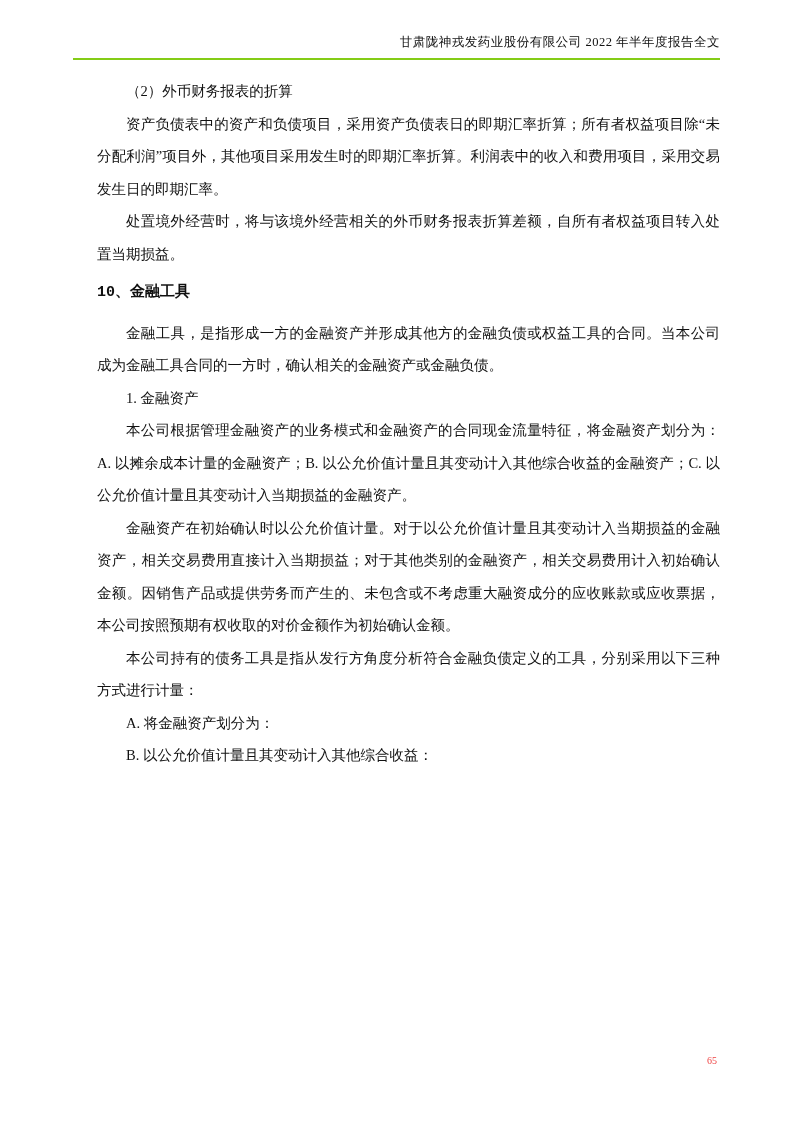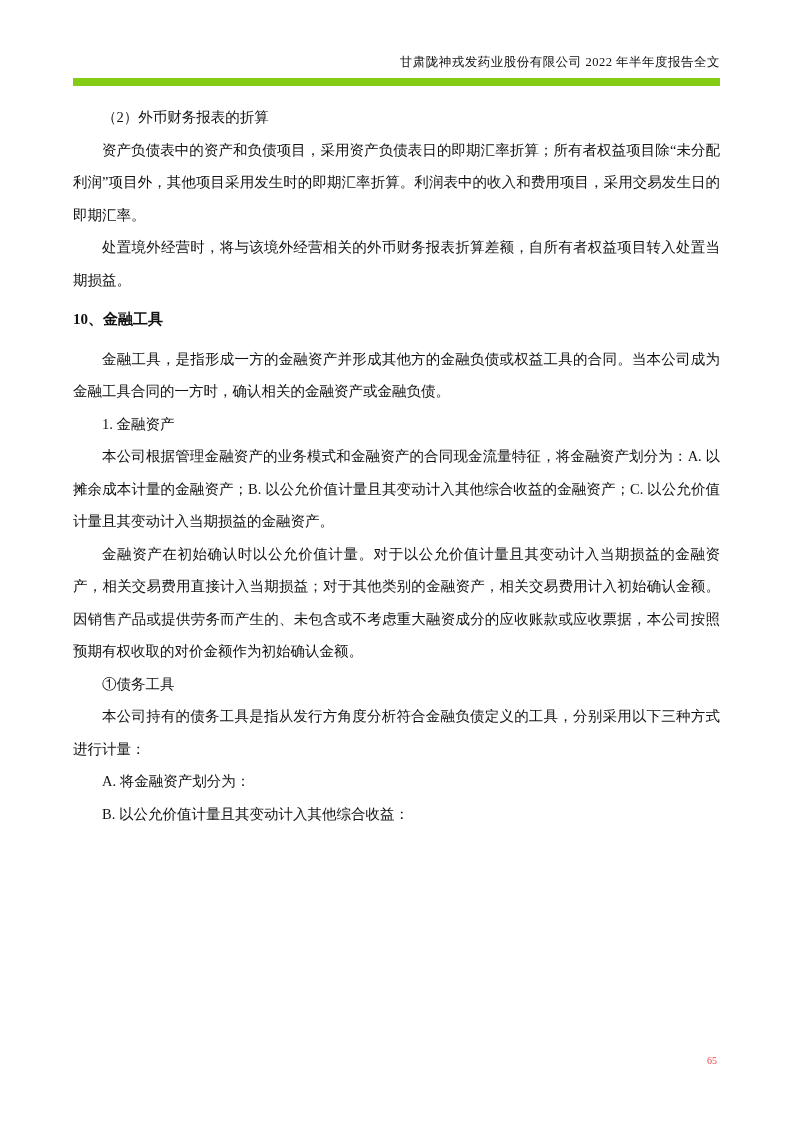--- a/index.html
+++ b/index.html
@@ -13,56 +13,58 @@
     height: 1122px;
     margin: 0 auto;
     background: #ffffff;
     box-sizing: border-box;
     padding: 0 73px;
     font-family: "Liberation Serif", "DejaVu Serif", serif;
     color: #111111;
     overflow: hidden;
   }
   .page-header {
-    padding-top: 54px;
+    padding-top: 34px;
     padding-bottom: 7px;
-    border-bottom: 8px solid #84cc16;
+    border-bottom: 2px solid #84cc16;
     text-align: right;
   }
   .page-header .header-title {
     font-size: 12.5px;
     line-height: 17px;
     letter-spacing: 0.5px;
     color: #111111;
   }
   .doc-body {
     padding-top: 15px;
     font-size: 14.5px;
     line-height: 32.5px;
     text-align: justify;
     text-justify: inter-ideograph;
+    margin-left: 24px;
   }
   .doc-body p {
     margin: 0;
     padding: 0;
   }
   .para {
     text-indent: 2em;
   }
   .subheading {
     text-indent: 2em;
     text-align: left;
   }
   .heading {
     font-weight: bold;
     font-size: 15px;
     text-indent: 0;
     text-align: left;
     margin-top: 7px !important;
     margin-bottom: 7px !important;
+    font-family: Liberation Mono, monospace;
   }
   .page-footer {
     position: absolute;
     right: 76px;
     bottom: 56px;
     font-size: 10px;
     color: #ef4444;
   }
 </style>
 </head>
@@ -76,21 +78,20 @@
 
   <div class="doc-body">
     <p class="subheading">（2）外币财务报表的折算</p>
     <p class="para">资产负债表中的资产和负债项目，采用资产负债表日的即期汇率折算；所有者权益项目除“未分配利润”项目外，其他项目采用发生时的即期汇率折算。利润表中的收入和费用项目，采用交易发生日的即期汇率。</p>
     <p class="para">处置境外经营时，将与该境外经营相关的外币财务报表折算差额，自所有者权益项目转入处置当期损益。</p>
     <p class="heading">10、金融工具</p>
     <p class="para">金融工具，是指形成一方的金融资产并形成其他方的金融负债或权益工具的合同。当本公司成为金融工具合同的一方时，确认相关的金融资产或金融负债。</p>
     <p class="subheading">1. 金融资产</p>
     <p class="para">本公司根据管理金融资产的业务模式和金融资产的合同现金流量特征，将金融资产划分为：A. 以摊余成本计量的金融资产；B. 以公允价值计量且其变动计入其他综合收益的金融资产；C. 以公允价值计量且其变动计入当期损益的金融资产。</p>
     <p class="para">金融资产在初始确认时以公允价值计量。对于以公允价值计量且其变动计入当期损益的金融资产，相关交易费用直接计入当期损益；对于其他类别的金融资产，相关交易费用计入初始确认金额。因销售产品或提供劳务而产生的、未包含或不考虑重大融资成分的应收账款或应收票据，本公司按照预期有权收取的对价金额作为初始确认金额。</p>
-    <p class="subheading">①债务工具</p>
     <p class="para">本公司持有的债务工具是指从发行方角度分析符合金融负债定义的工具，分别采用以下三种方式进行计量：</p>
     <p class="subheading">A. 将金融资产划分为：</p>
     <p class="subheading">B. 以公允价值计量且其变动计入其他综合收益：</p>
   </div>
 
   <div class="page-footer">65</div>
 
 </div>
 
 </body></html>

